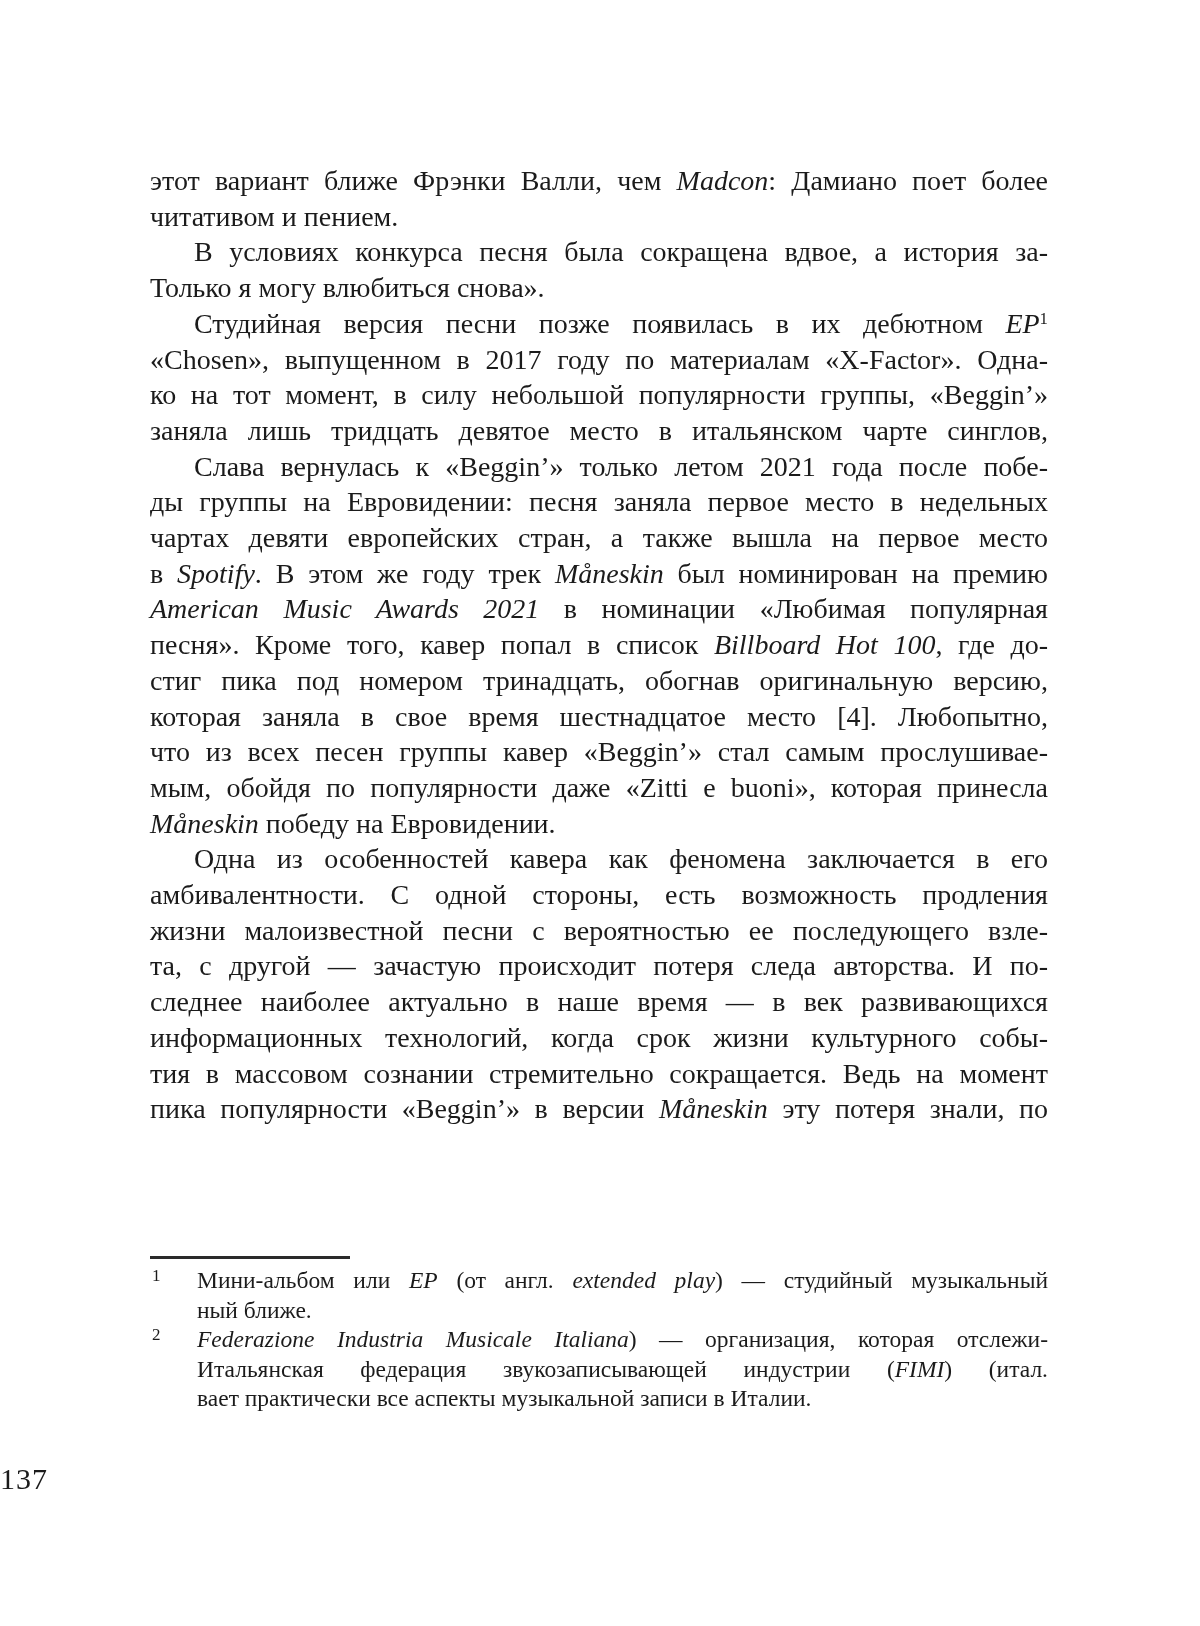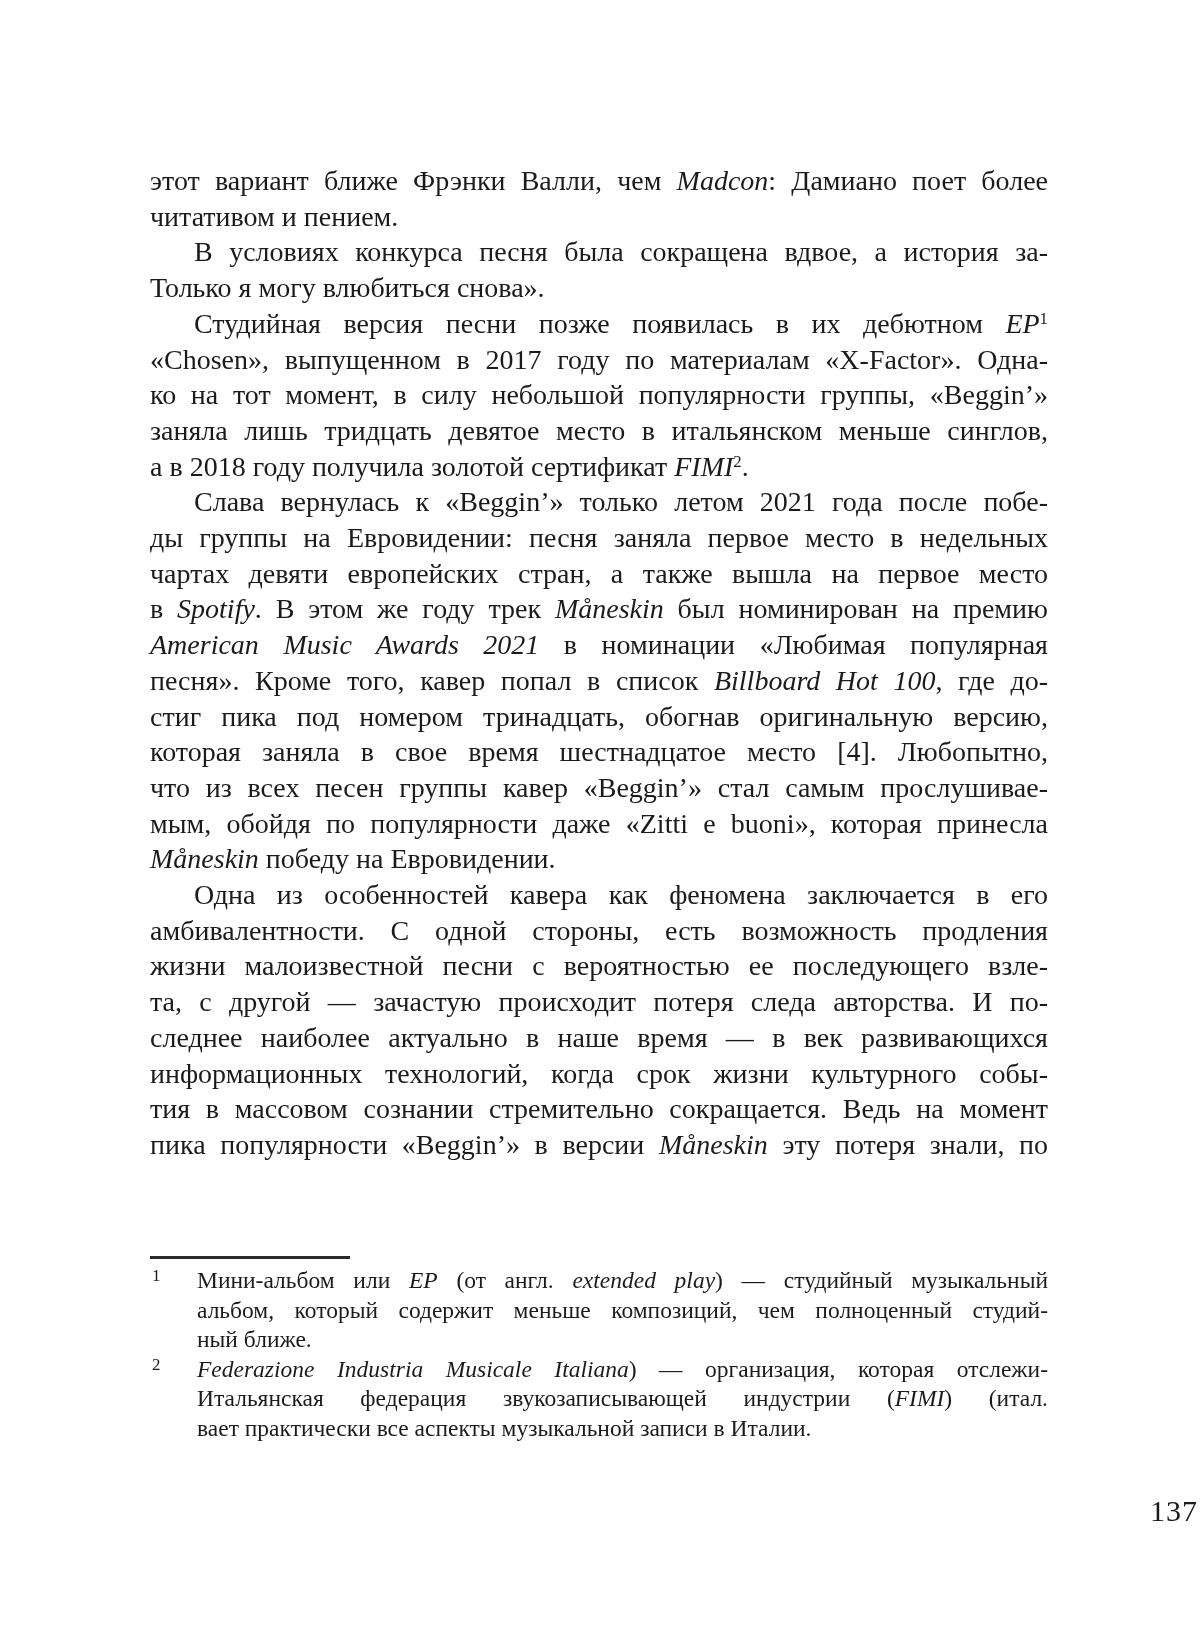--- a/index.html
+++ b/index.html
@@ -55,45 +55,43 @@
     left: 2px;
     top: 1px;
     font-size: 17px;
     line-height: 1;
   }
   .page-number {
     position: absolute;
     left: 0;
     top: 1462px;
     width: 1198px;
-    text-align: right;
+    text-align: left;
     font-size: 30px;
     letter-spacing: 1px;
-    margin-top: 32px;
   }
 </style>
 </head>
 <body>
 
 <div class="page">
   <main class="body-text">
       <div class="para">
         <div class="line just"><span>этот вариант ближе Фрэнки Валли, чем </span><span class="it">Madcon</span><span>: Дамиано поет более</span></div>
         <div class="line"><span>читативом и пением.</span></div>
       </div>
       <div class="para">
         <div class="line just indent"><span>В условиях конкурса песня была сокращена вдвое, а история за-</span></div>
         <div class="line"><span>Только я могу влюбиться снова».</span></div>
       </div>
       <div class="para">
         <div class="line just indent"><span>Студийная версия песни позже появилась в их дебютном </span><span class="it">EP</span><sup class="fn-ref">1</sup></div>
         <div class="line just"><span>«Chosen», выпущенном в 2017 году по материалам «X-Factor». Одна-</span></div>
         <div class="line just"><span>ко на тот момент, в силу небольшой популярности группы, «Beggin’»</span></div>
-        <div class="line just"><span>заняла лишь тридцать девятое место в итальянском меньше синглов,</span></div>
-        <div class="line"><span>а в 2018 году получила золотой сертификат </span><span class="it">FIMI</span><sup class="fn-ref">2</sup><span>.</span></div>
+        <div class="line just"><span>заняла лишь тридцать девятое место в итальянском чарте синглов,</span></div>
       </div>
       <div class="para">
         <div class="line just indent"><span>Слава вернулась к «Beggin’» только летом 2021 года после побе-</span></div>
         <div class="line just"><span>ды группы на Евровидении: песня заняла первое место в недельных</span></div>
         <div class="line just"><span>чартах девяти европейских стран, а также вышла на первое место</span></div>
         <div class="line just"><span>в </span><span class="it">Spotify</span><span>. В этом же году трек </span><span class="it">Måneskin</span><span> был номинирован на премию</span></div>
         <div class="line just"><span class="it">American Music Awards 2021</span><span> в номинации «Любимая популярная</span></div>
         <div class="line just"><span>песня». Кроме того, кавер попал в список </span><span class="it">Billboard Hot 100</span><span>, где до-</span></div>
         <div class="line just"><span>стиг пика под номером тринадцать, обогнав оригинальную версию,</span></div>
         <div class="line just"><span>которая заняла в свое время шестнадцатое место [4]. Любопытно,</span></div>
@@ -110,21 +108,20 @@
         <div class="line just"><span>информационных технологий, когда срок жизни культурного собы-</span></div>
         <div class="line just"><span>тия в массовом сознании стремительно сокращается. Ведь на момент</span></div>
         <div class="line just"><span>пика популярности «Beggin’» в версии </span><span class="it">Måneskin</span><span> эту потеря знали, по</span></div>
       </div>
     </main>
   <div class="footnote-sep"></div>
   <section class="footnotes">
       <div class="footnote">
         <span class="fn-marker">1</span>
         <div class="line just"><span>Мини-альбом или </span><span class="it">EP</span><span> (от англ. </span><span class="it">extended play</span><span>) — студийный музыкальный</span></div>
-        <div class="line just"><span>альбом, который содержит меньше композиций, чем полноценный студий-</span></div>
         <div class="line"><span>ный ближе.</span></div>
       </div>
       <div class="footnote">
         <span class="fn-marker">2</span>
         <div class="line just"><span class="it">Federazione Industria Musicale Italiana</span><span>) — организация, которая отслежи-</span></div>
         <div class="line just"><span>Итальянская федерация звукозаписывающей индустрии (</span><span class="it">FIMI</span><span>) (итал.</span></div>
         <div class="line"><span>вает практически все аспекты музыкальной записи в Италии.</span></div>
       </div>
     </section>
   <div class="page-number">137</div>

